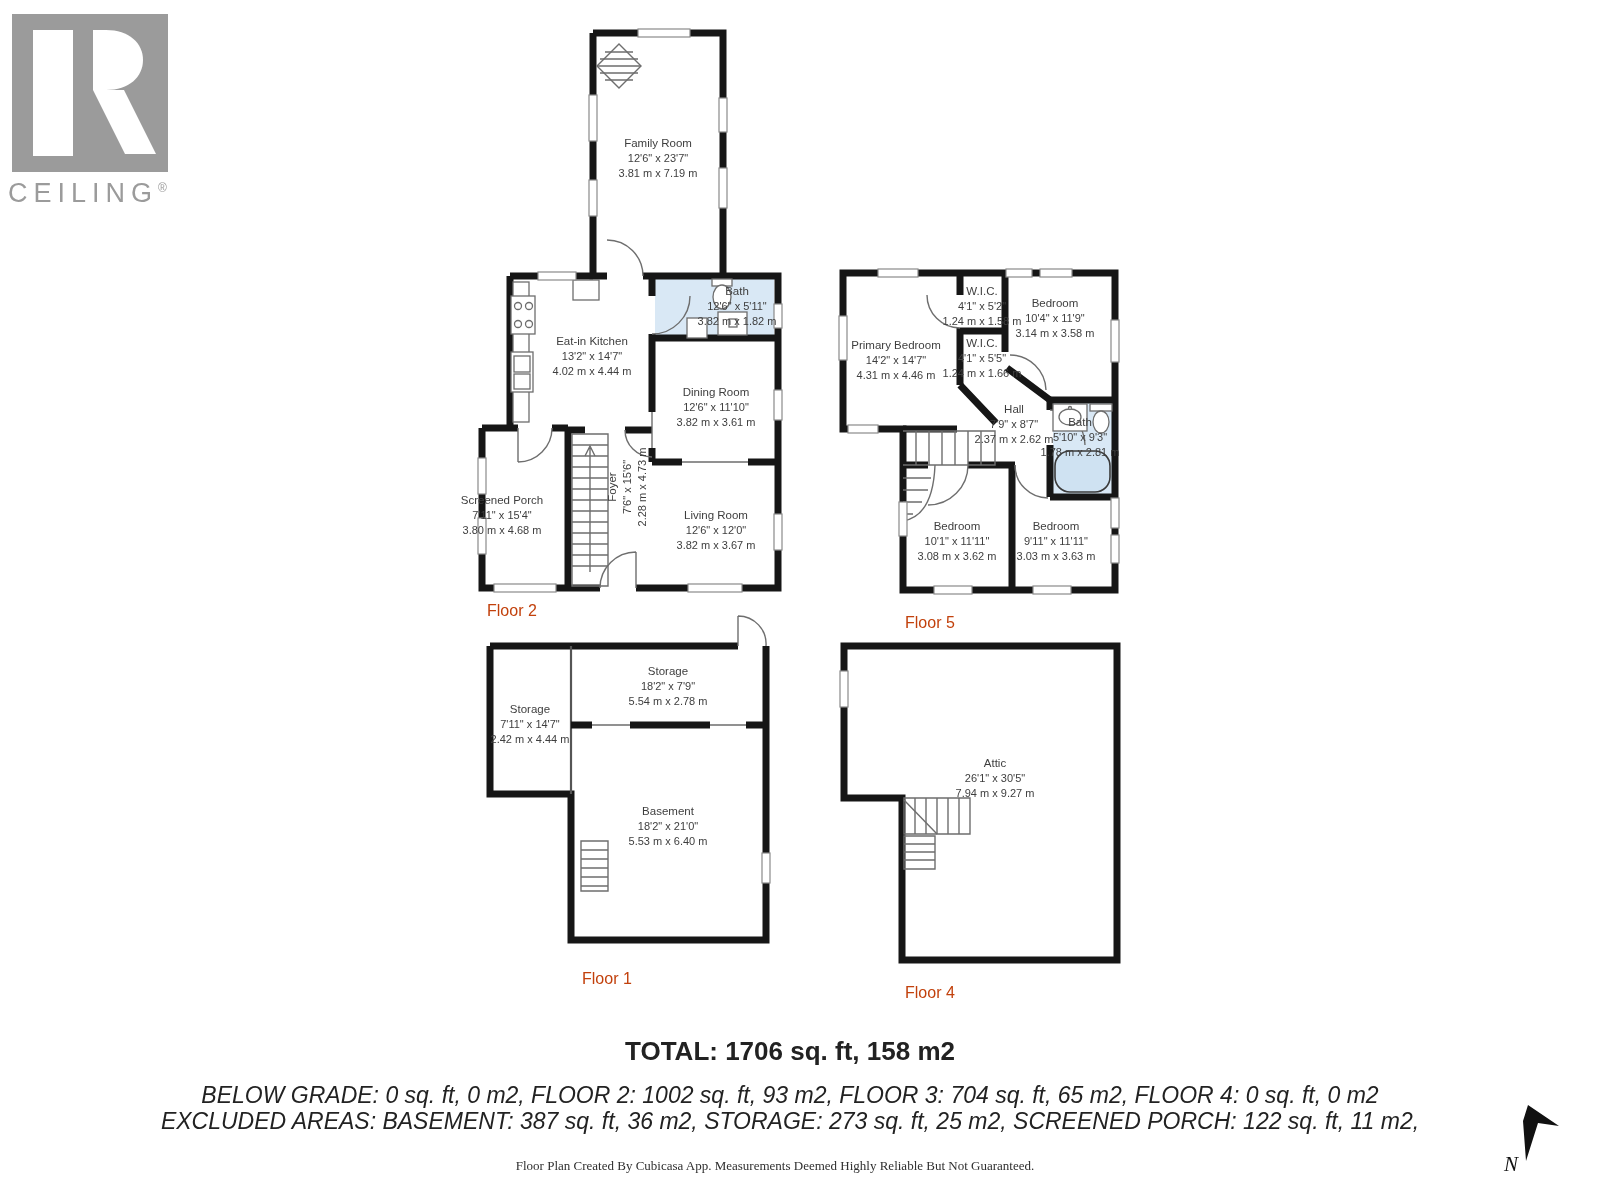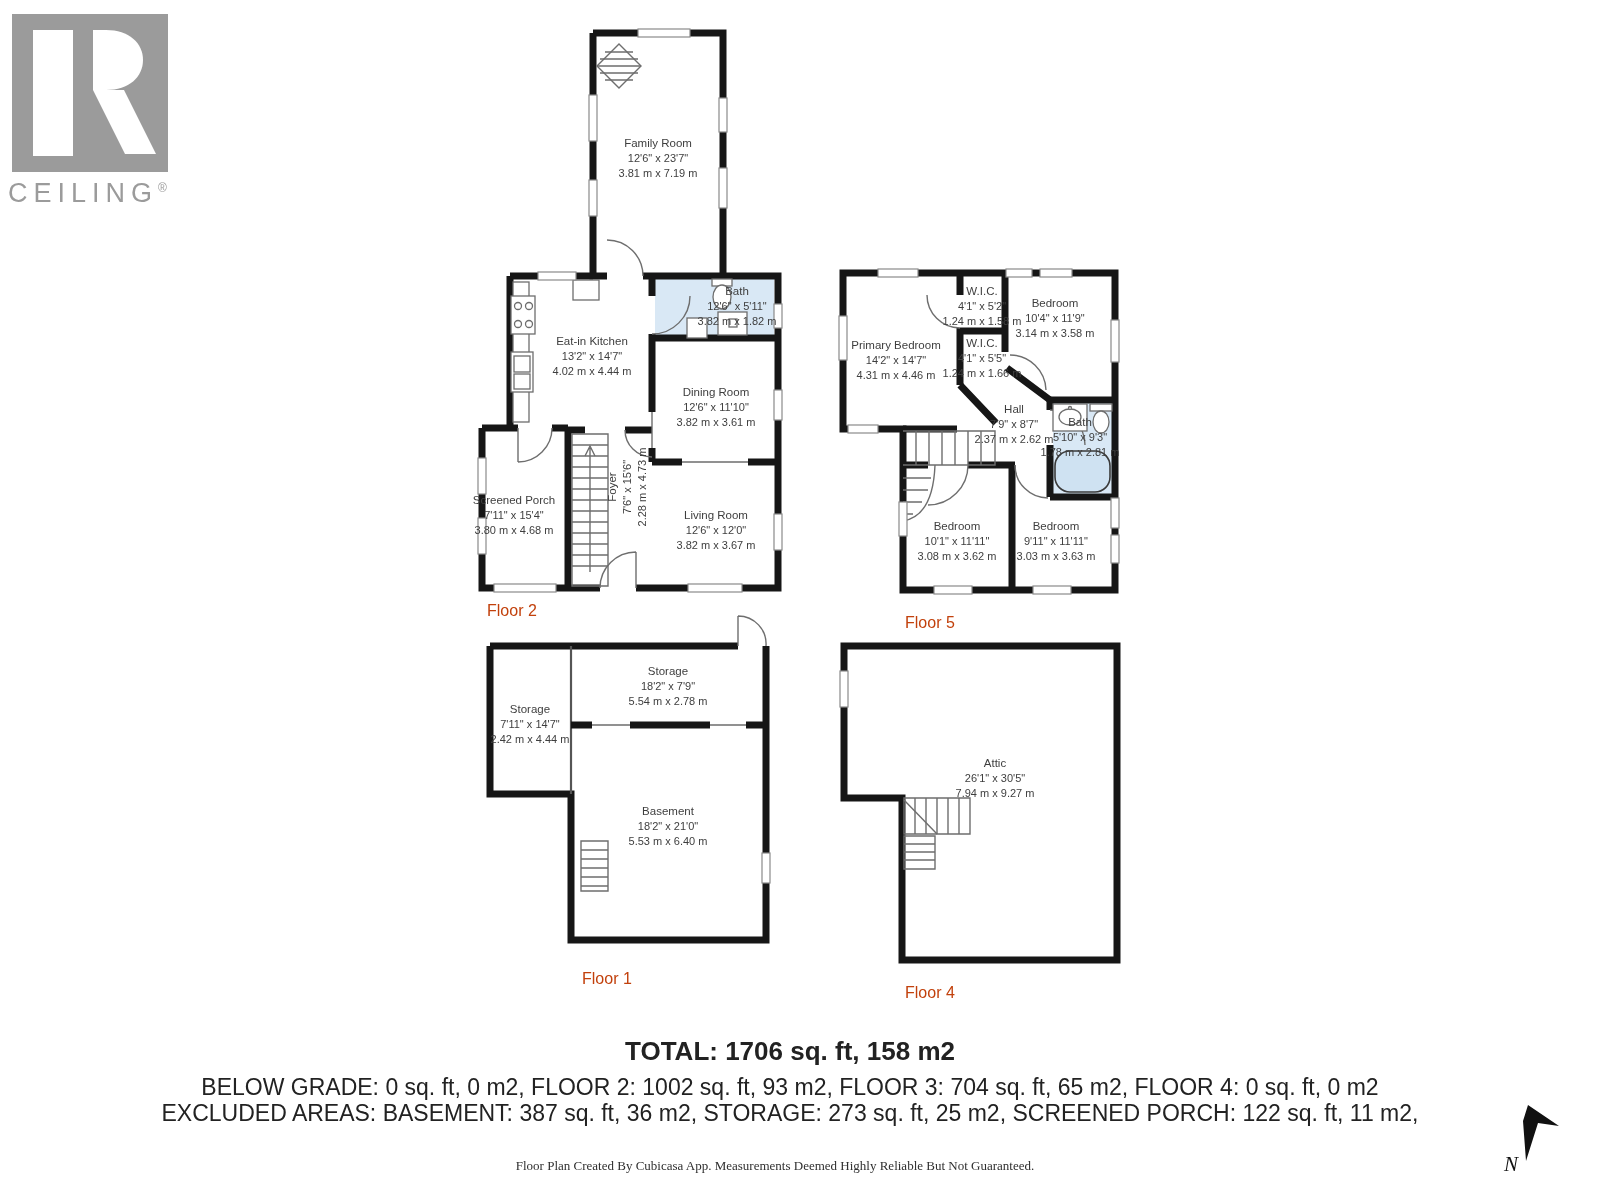--- a/index.html
+++ b/index.html
@@ -14,22 +14,22 @@
   .rl{position:absolute;transform:translate(-50%,-50%);text-align:center;white-space:nowrap;
       color:#3e3e3e;font-size:11.5px;line-height:1.34;z-index:3;}
   .rl.rot{transform:translate(-50%,-50%) rotate(-90deg);}
   .rn{font-size:11.5px;}
   .rd{font-size:11px;}
   .fl{position:absolute;font-size:16px;color:#c2410c;z-index:3;}
   .logo-text{position:absolute;left:8px;top:178px;width:200px;color:#9b9b9b;font-size:27px;
              letter-spacing:6px;z-index:3;}
   .logo-text sup{font-size:12px;letter-spacing:0;}
   .summary{position:absolute;top:1036px;left:0;width:1580px;text-align:center;color:#222;z-index:2;}
-  .s-total{font-size:26px;font-weight:bold;margin-bottom:7px;}
-  .s-line{font-size:23px;line-height:26px;}
+  .s-total{font-size:26px;font-weight:bold;margin-bottom:15px;}
+  .s-line{font-size:23px;line-height:26px;font-style:italic;}
   .watermark{position:absolute;top:1118px;left:960px;transform:translateX(-50%);font-size:37px;
              color:#cbcbcb;white-space:nowrap;z-index:1;}
   .footer{position:absolute;top:1158px;left:0;width:1550px;text-align:center;font-size:13px;
           color:#2f2f2f;z-index:2;font-family:Liberation Serif, serif;}
   .north-n{position:absolute;left:1504px;top:1152px;font-family:"Liberation Serif",serif;
            font-style:italic;font-size:21px;color:#111;z-index:3;}
 </style>
 </head>
 <body>
 
@@ -184,21 +184,21 @@
   <div class="rl" style="left:592px;top:356px">
     <div class="rn">Eat-in Kitchen</div>
     <div class="rd">13'2" x 14'7"</div>
     <div class="rd">4.02 m x 4.44 m</div>
   </div>
   <div class="rl" style="left:716px;top:407px">
     <div class="rn">Dining Room</div>
     <div class="rd">12'6" x 11'10"</div>
     <div class="rd">3.82 m x 3.61 m</div>
   </div>
-  <div class="rl" style="left:514px;top:515px">
+  <div class="rl" style="left:502px;top:515px">
     <div class="rn">Screened Porch</div>
     <div class="rd">7'11" x 15'4"</div>
     <div class="rd">3.80 m x 4.68 m</div>
   </div>
   <div class="rl rot" style="left:627px;top:487px">
     <div class="rn">Foyer</div>
     <div class="rd">7'6" x 15'6"</div>
     <div class="rd">2.28 m x 4.73 m</div>
   </div>
   <div class="rl" style="left:716px;top:530px">

